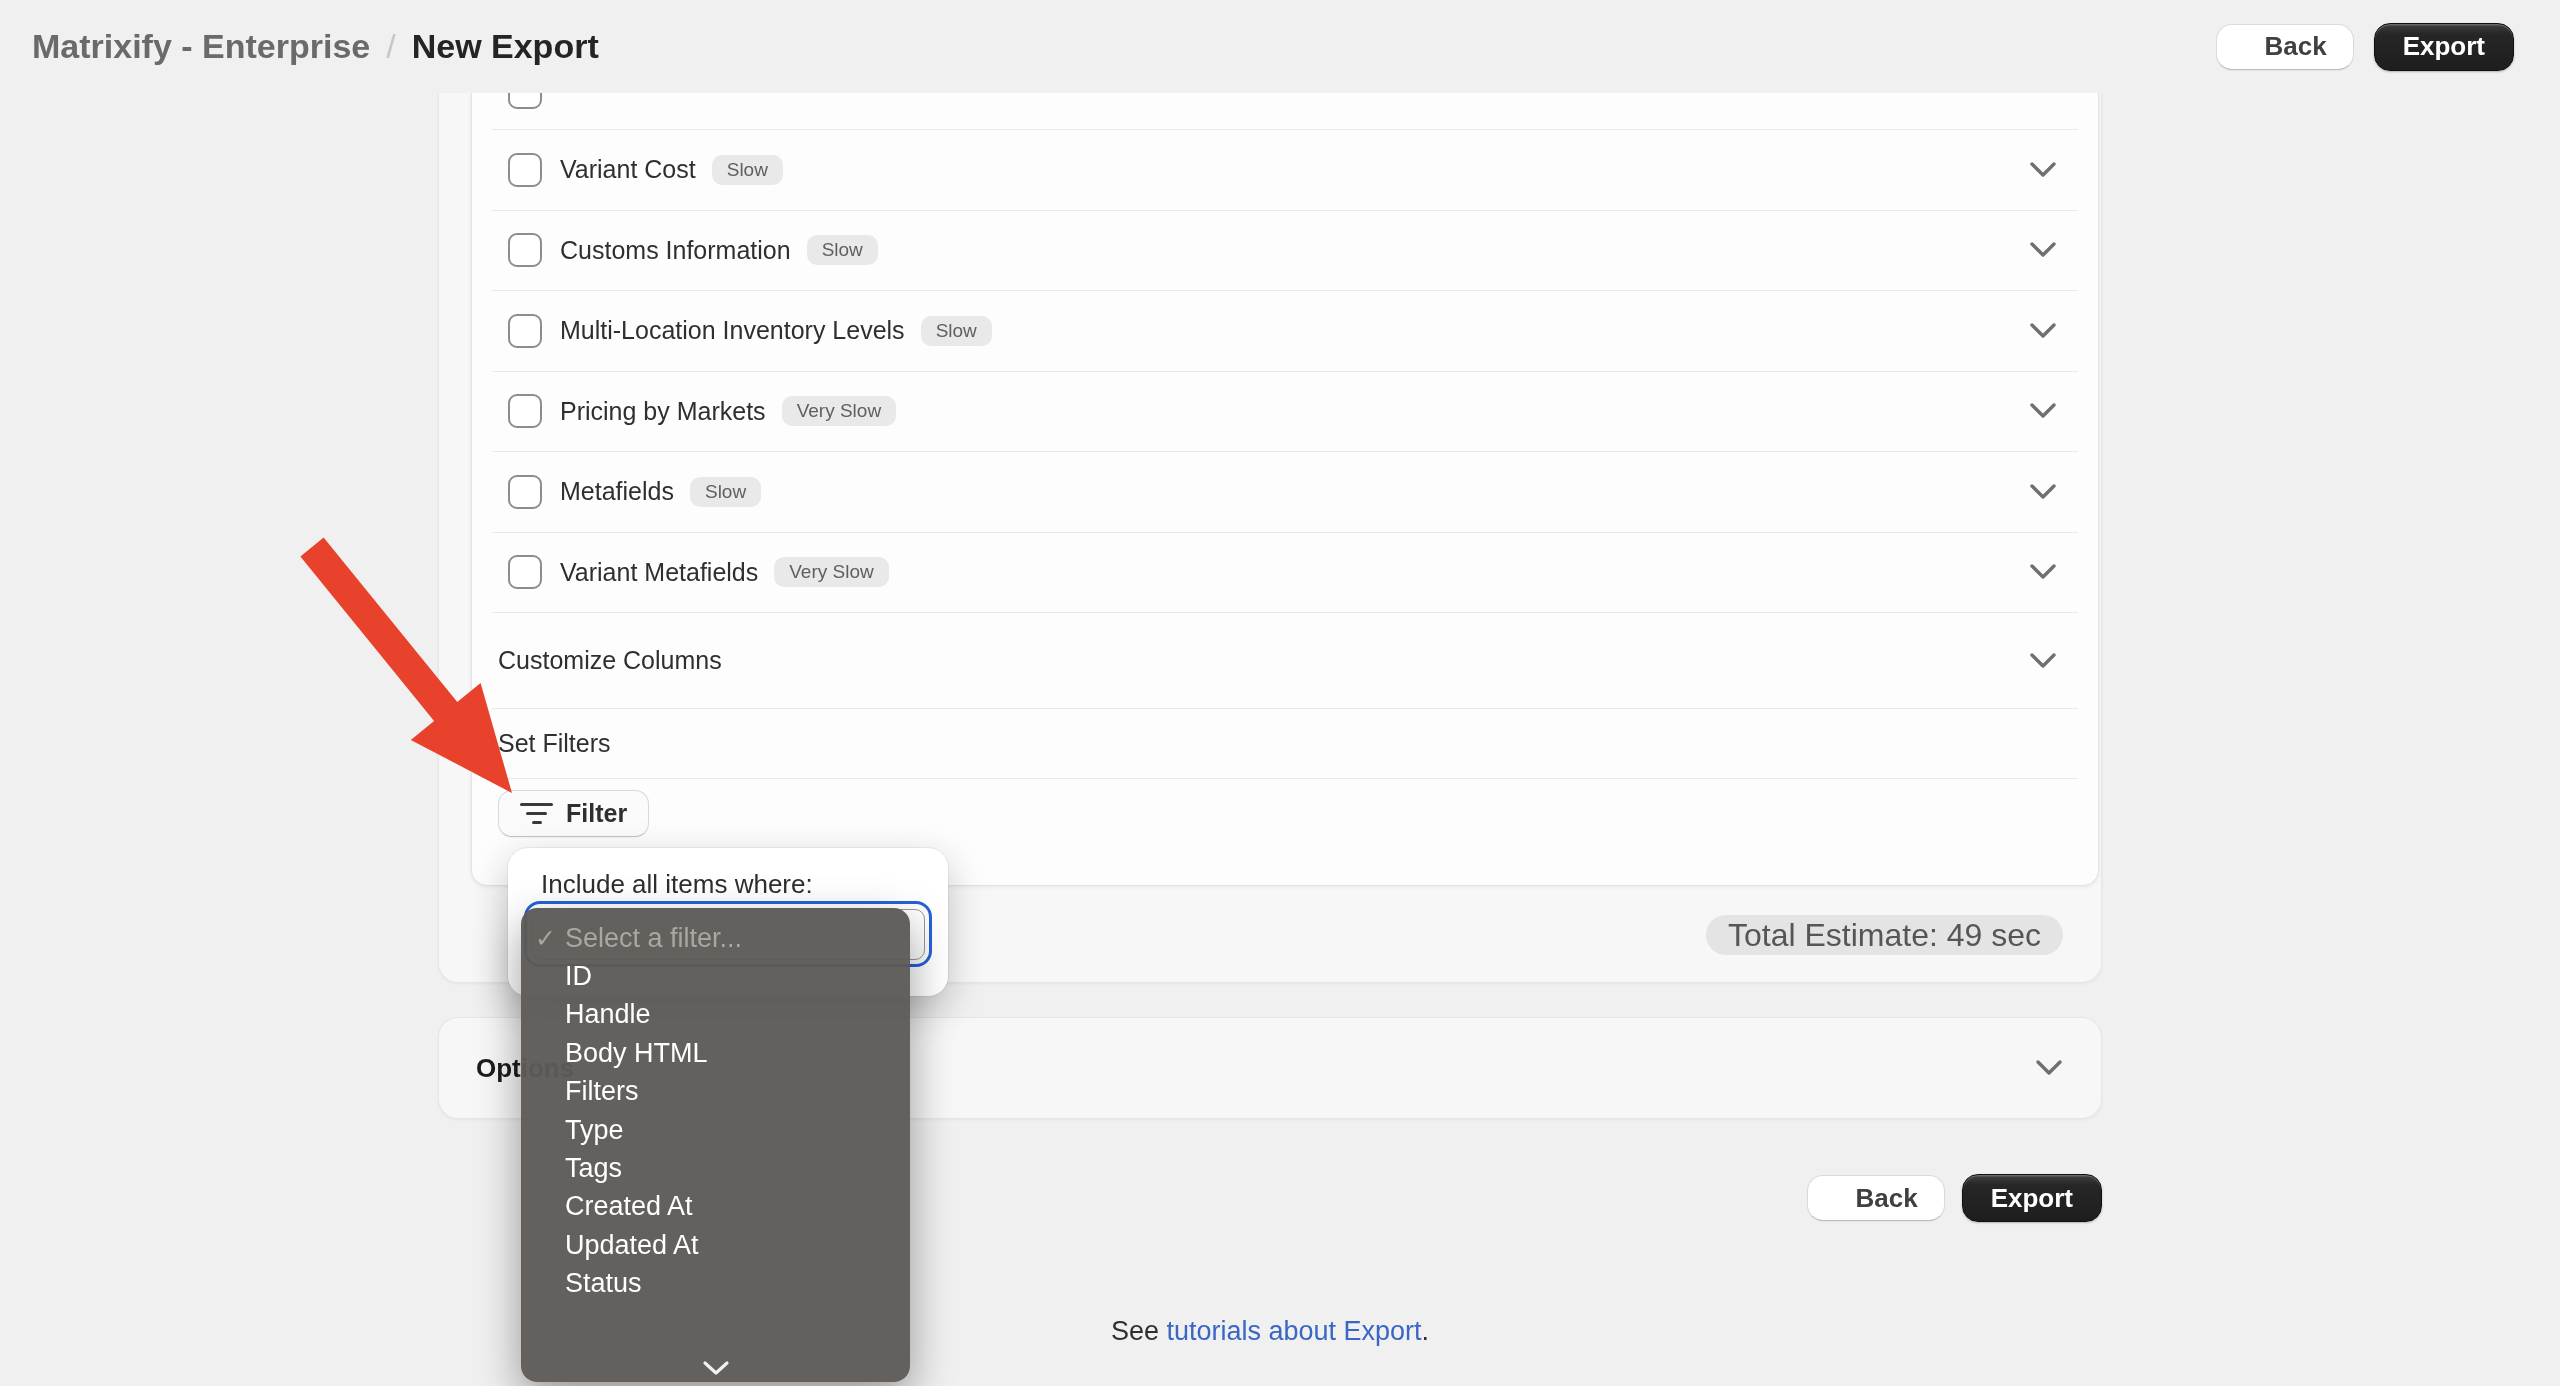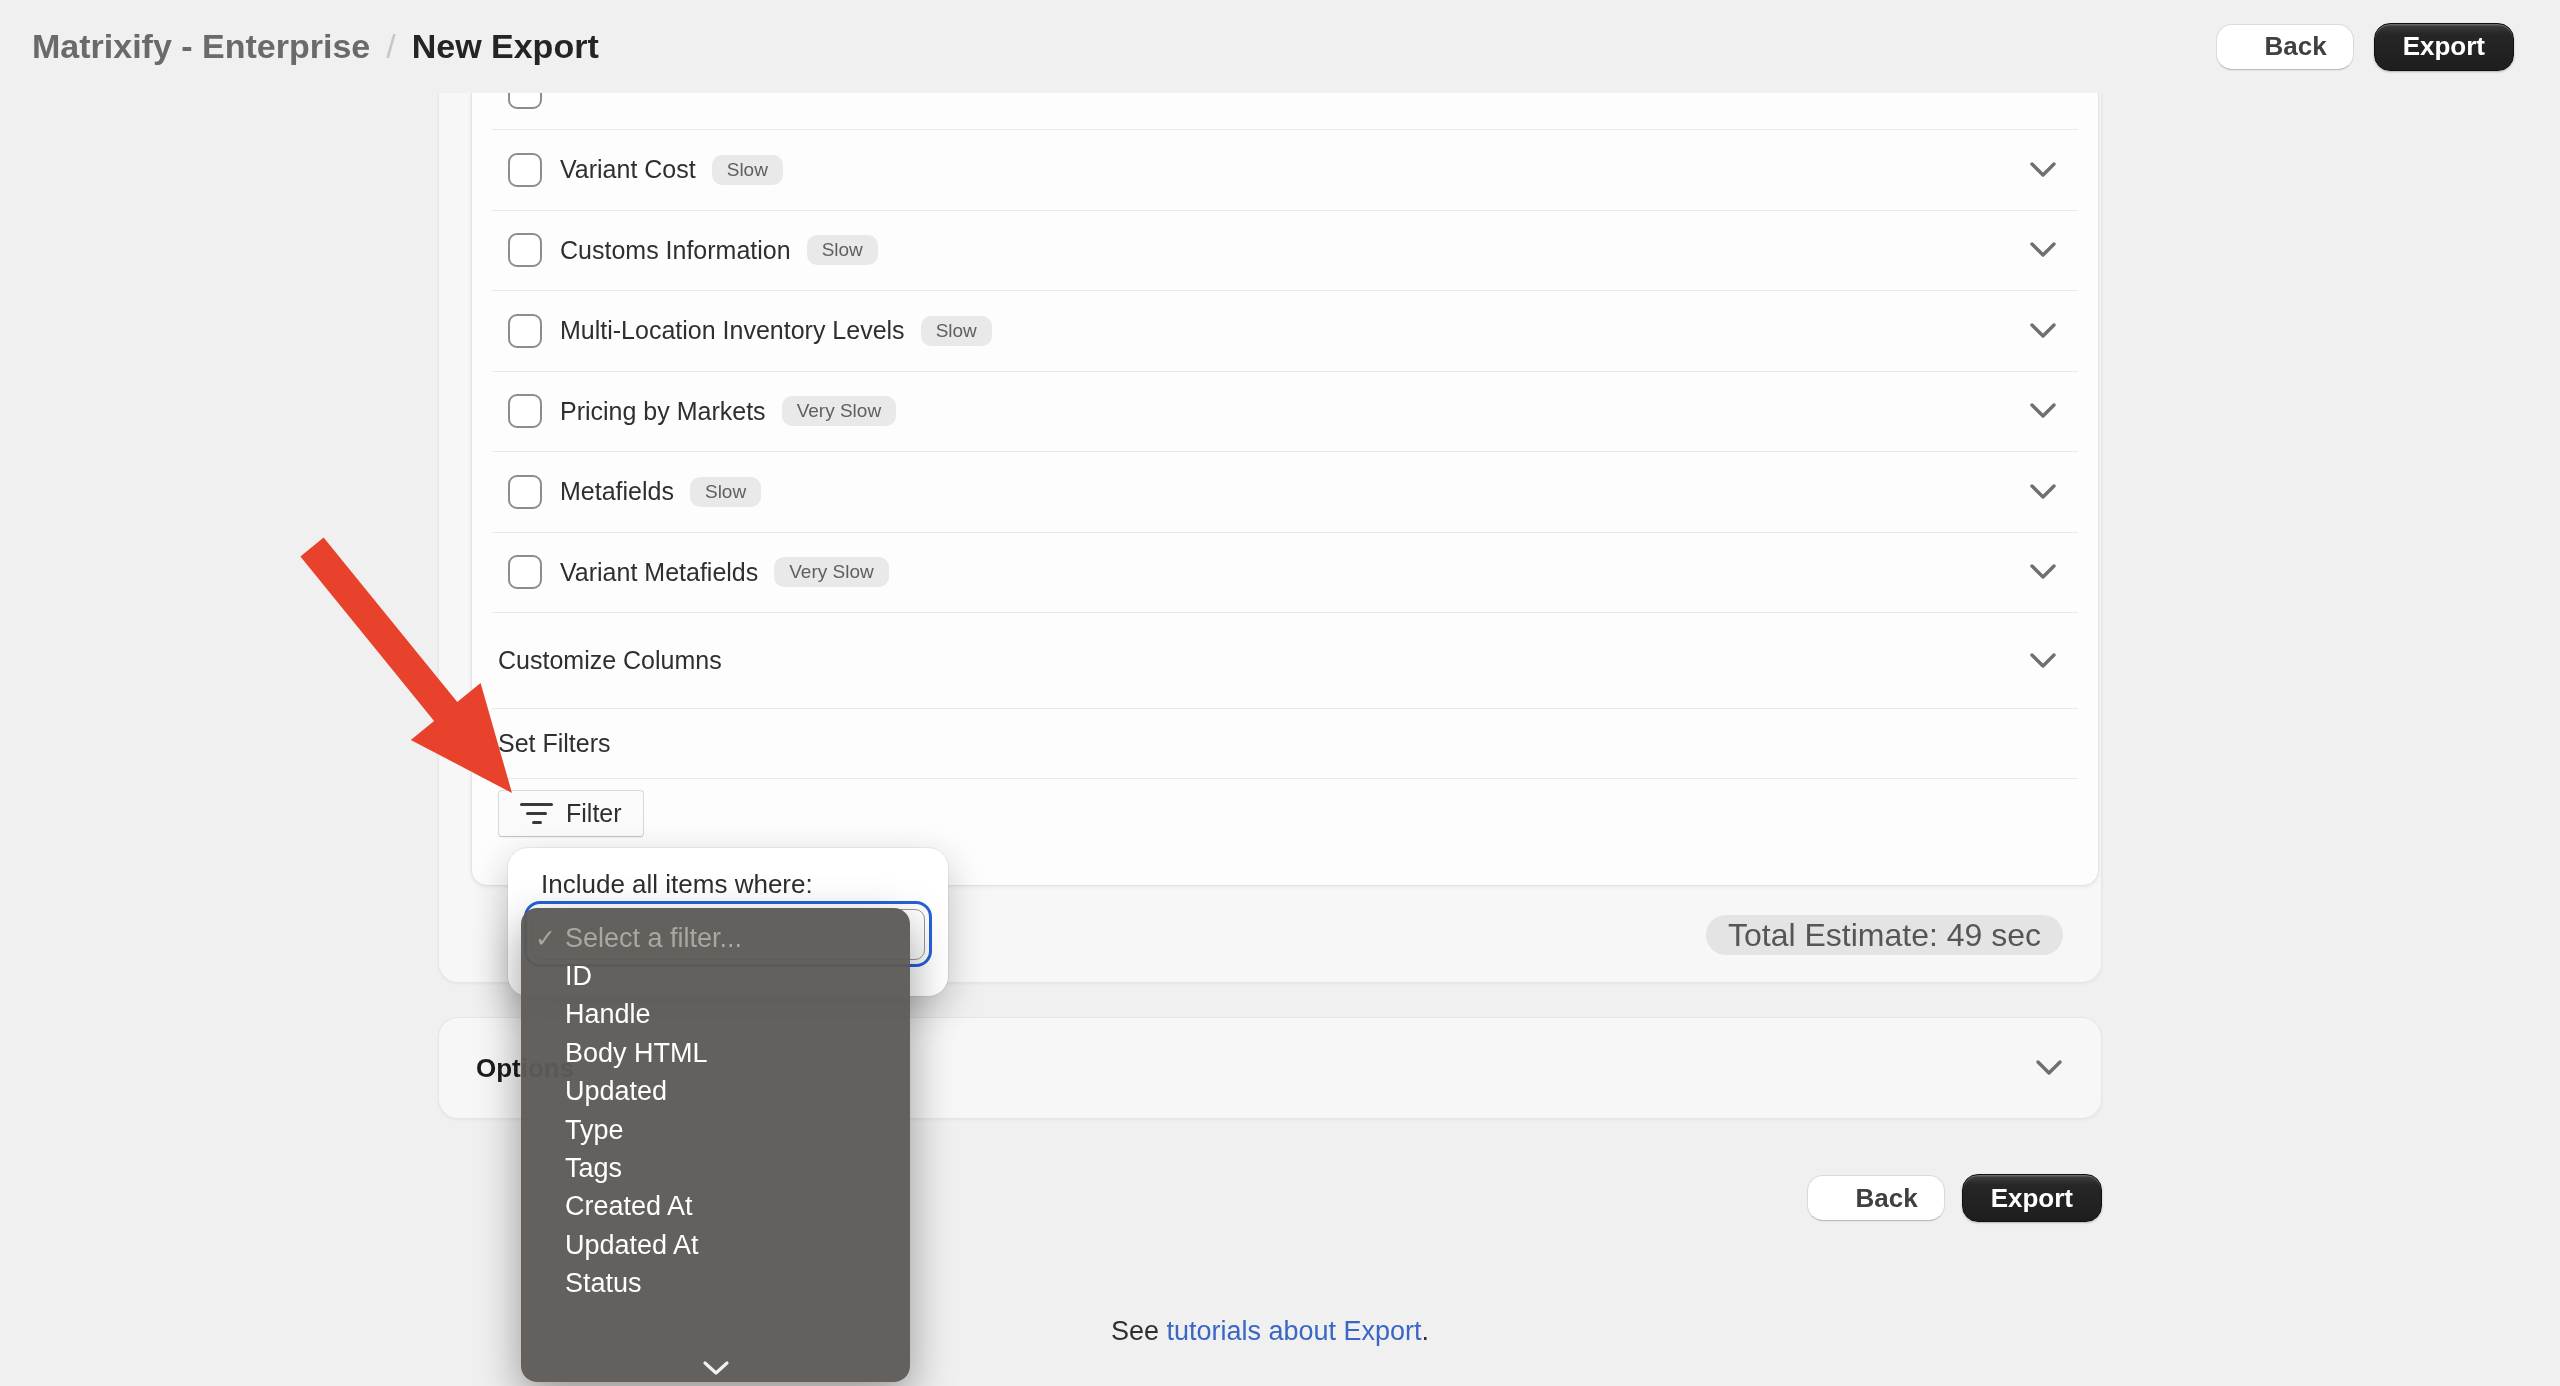--- a/index.html
+++ b/index.html
@@ -82,24 +82,24 @@
 
   
   .section-row { display:flex; align-items:center; border-bottom:1.5px solid #e9e9ea; }
   .section-row.customize { height:96px; }
   .section-row.setfilters { height:70px; }
   .section-label { margin-left:6px; font-size:25px; color:#2f2f2f; }
 
   .filter-btn-row { margin-top:11px; }
   .filter-btn {
     display:inline-flex; align-items:center; gap:13px; margin-left:6px;
-    height:47px; padding:0 21px; border-radius:4px; cursor:pointer;
+    height:47px; padding:0 21px; border-radius:14px; cursor:pointer;
     background:#fbfbfb; border:1.5px solid #d9d9d9; border-bottom-color:#c4c4c4;
     box-shadow:0 1px 1px rgba(0,0,0,.04);
-    font-size:25px; color:#2f2f2f; font-weight:400;
+    font-size:25px; color:#2f2f2f; font-weight:700;
   }
   .filter-icon { display:flex; flex-direction:column; align-items:center; gap:5.5px; }
   .filter-icon i { display:block; height:3.6px; border-radius:2px; background:#3a3a3a; }
   .filter-icon i:nth-child(1){ width:33px; }
   .filter-icon i:nth-child(2){ width:21px; }
   .filter-icon i:nth-child(3){ width:10px; }
 
   
   .estimate-badge {
     position:absolute; right:38px; bottom:27px; height:40px;
@@ -275,21 +275,21 @@
 
   <div class="dropdown">
     <div class="dd-item placeholder">
       <span class="dd-check">✓</span>
       <span>Select a filter...</span>
     </div>
     <div id="dd-items">
         <div class="dd-item">ID</div>
         <div class="dd-item">Handle</div>
         <div class="dd-item">Body HTML</div>
-        <div class="dd-item">Updated</div>
+        <div class="dd-item">Filters</div>
         <div class="dd-item">Type</div>
         <div class="dd-item">Tags</div>
         <div class="dd-item">Created At</div>
         <div class="dd-item">Updated At</div>
         <div class="dd-item">Status</div>
       </div>
     <svg class="dd-scroll-chevron" viewBox="0 0 28 16">
         <polyline points="3,3 14,13 25,3" fill="none" stroke="#f2f1f0" stroke-width="3.2" stroke-linecap="round" stroke-linejoin="round"></polyline>
       </svg>
   </div>

